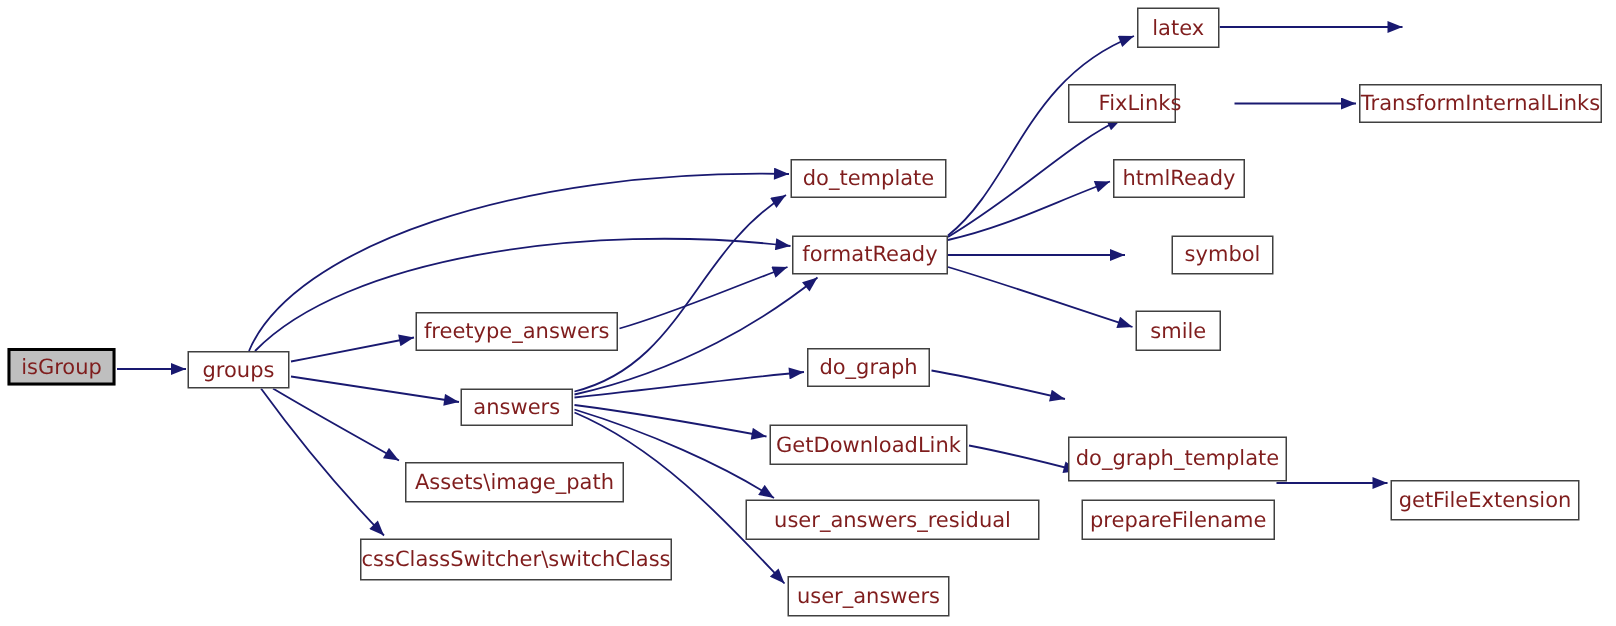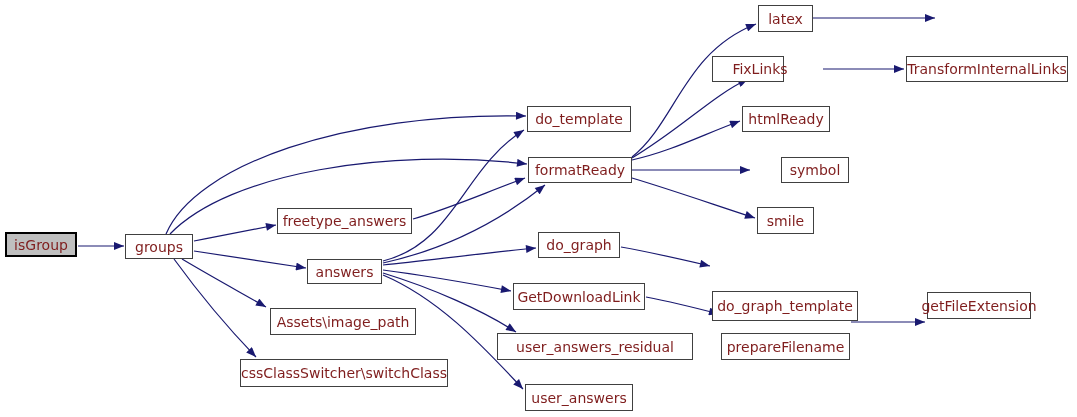--- a/index.html
+++ b/index.html
@@ -91,15 +91,15 @@
     <div class="node" style="left: 513px; top: 283px; width: 132px; height: 27px;">GetDownloadLink</div>
     <div class="node" style="left: 497px; top: 333px; width: 196px; height: 27px;">user_answers_residual</div>
     <div class="node" style="left: 525px; top: 384px; width: 108px; height: 27px;">user_answers</div>
     <div class="node" style="left: 758px; top: 5px; width: 55px; height: 27px;">latex</div>
     <div class="node" style="left: 712px; top: 56px; width: 72px; height: 26px; padding-left: 24px;">FixLinks</div>
     <div class="node" style="left: 742px; top: 106px; width: 88px; height: 26px;">htmlReady</div>
     <div class="node" style="left: 752px; top: 157px; width: 68px; height: 26px; margin-left: 29px;">symbol</div>
     <div class="node" style="left: 757px; top: 207px; width: 57px; height: 27px;">smile</div>
     <div class="node" style="left: 712px; top: 258px; width: 146px; height: 30px; margin-top: 33px;">do_graph_template</div>
     <div class="node" style="left: 721px; top: 309px; width: 129px; height: 27px; margin-top: 24px;">prepareFilename</div>
-    <div class="node" style="left: 927px; top: 292px; width: 104px; height: 27px;">getFileExtension</div>
+    <div class="node" style="left: 927px; top: 320px; width: 126px; height: 27px;">getFileExtension</div>
     <div class="node" style="left: 906px; top: 56px; width: 162px; height: 26px;">TransformInternalLinks</div>
   </div>
 
 </body></html>

